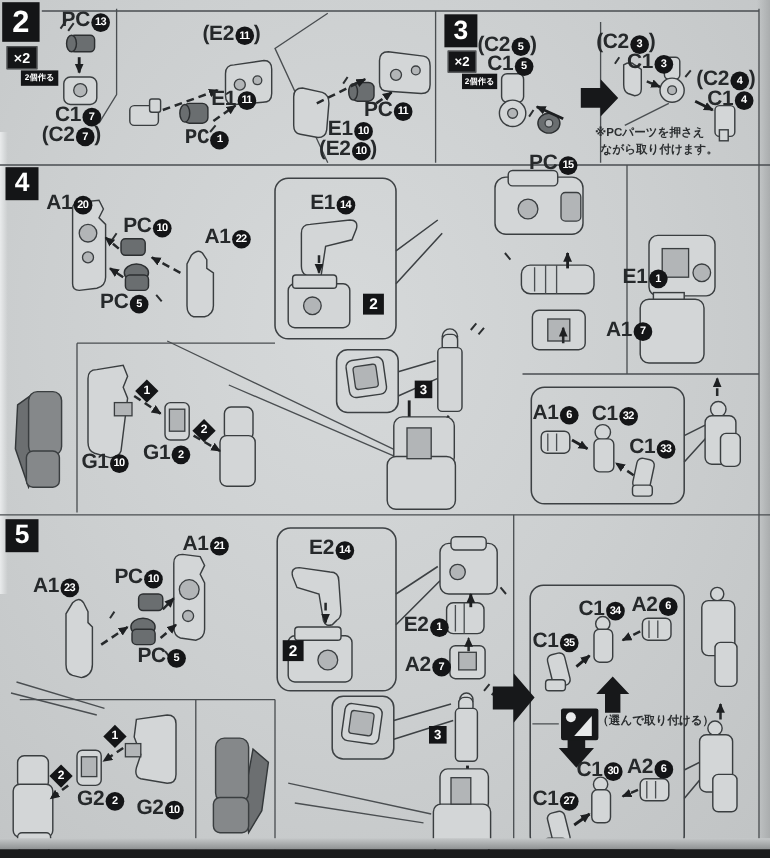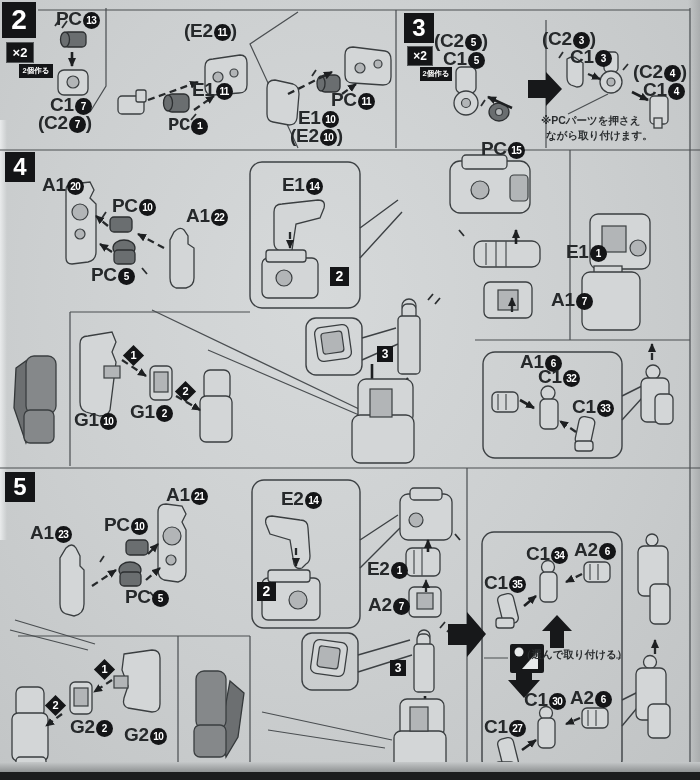--- a/index.html
+++ b/index.html
@@ -445,36 +445,36 @@
 
   <div class="lbl" style="left:42px;top:174px;"><span>A1</span><span class="cn">20</span></div>
   <div class="lbl" style="left:112px;top:195px;"><span>PC</span><span class="cn">10</span></div>
   <div class="lbl" style="left:186px;top:205px;"><span>A1</span><span class="cn">22</span></div>
   <div class="lbl" style="left:91px;top:264px;"><span>PC</span><span class="cn">5</span></div>
   <div class="lbl" style="left:282px;top:174px;"><span>E1</span><span class="cn">14</span></div>
   <div class="lbl" style="left:566px;top:241px;"><span>E1</span><span class="cn">1</span></div>
   <div class="lbl" style="left:551px;top:289px;"><span>A1</span><span class="cn">7</span></div>
   <div class="lbl" style="left:74px;top:409px;"><span>G1</span><span class="cn">10</span></div>
   <div class="lbl" style="left:130px;top:401px;"><span>G1</span><span class="cn">2</span></div>
-  <div class="lbl" style="left:484px;top:351px;padding-left:36px;"><span>A1</span><span class="cn">6</span></div>
+  <div class="lbl" style="left:484px;top:365px;"><span>A1</span><span class="cn">6</span></div>
   <div class="lbl" style="left:538px;top:366px;"><span>C1</span><span class="cn">32</span></div>
   <div class="lbl" style="left:572px;top:396px;"><span>C1</span><span class="cn">33</span></div>
 
   <div class="lbl" style="left:30px;top:522px;"><span>A1</span><span class="cn">23</span></div>
   <div class="lbl" style="left:104px;top:514px;"><span>PC</span><span class="cn">10</span></div>
   <div class="lbl" style="left:166px;top:484px;"><span>A1</span><span class="cn">21</span></div>
   <div class="lbl" style="left:125px;top:586px;"><span>PC</span><span class="cn">5</span></div>
   <div class="lbl" style="left:281px;top:488px;"><span>E2</span><span class="cn">14</span></div>
   <div class="lbl" style="left:367px;top:558px;"><span>E2</span><span class="cn">1</span></div>
   <div class="lbl" style="left:368px;top:594px;"><span>A2</span><span class="cn">7</span></div>
   <div class="lbl" style="left:70px;top:716px;"><span>G2</span><span class="cn">2</span></div>
   <div class="lbl" style="left:124px;top:724px;"><span>G2</span><span class="cn">10</span></div>
   <div class="lbl" style="left:526px;top:543px;"><span>C1</span><span class="cn">34</span></div>
   <div class="lbl" style="left:574px;top:539px;"><span>A2</span><span class="cn">6</span></div>
   <div class="lbl" style="left:484px;top:572px;"><span>C1</span><span class="cn">35</span></div>
-  <div class="jnote" style="left:521px;top:648px;">（選んで取り付ける）</div>
+  <div class="jnote" style="left:543px;top:648px;">（選んで取り付ける）</div>
   <div class="lbl" style="left:524px;top:689px;"><span>C1</span><span class="cn">30</span></div>
   <div class="lbl" style="left:570px;top:687px;"><span>A2</span><span class="cn">6</span></div>
   <div class="lbl" style="left:484px;top:716px;"><span>C1</span><span class="cn">27</span></div>
 
   <div class="bottomShade"></div>
   <div class="bottomStrip"></div>
 </div>
 
 </body></html>

